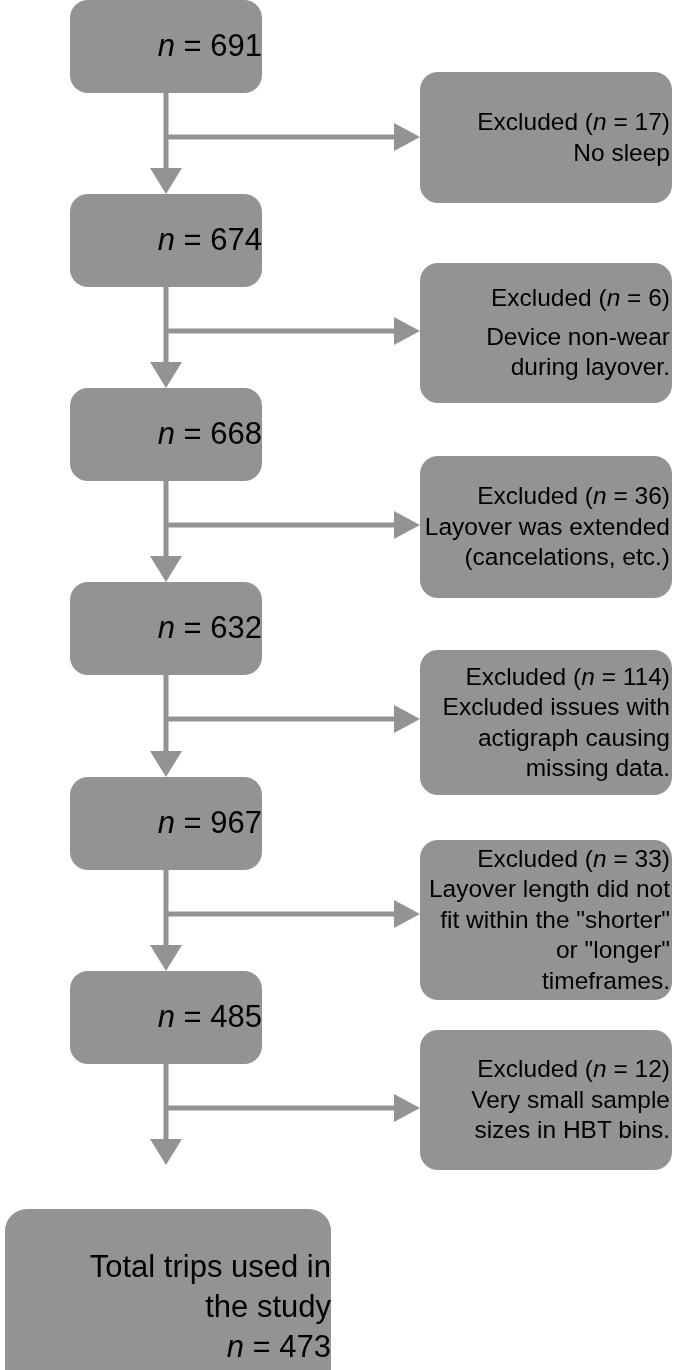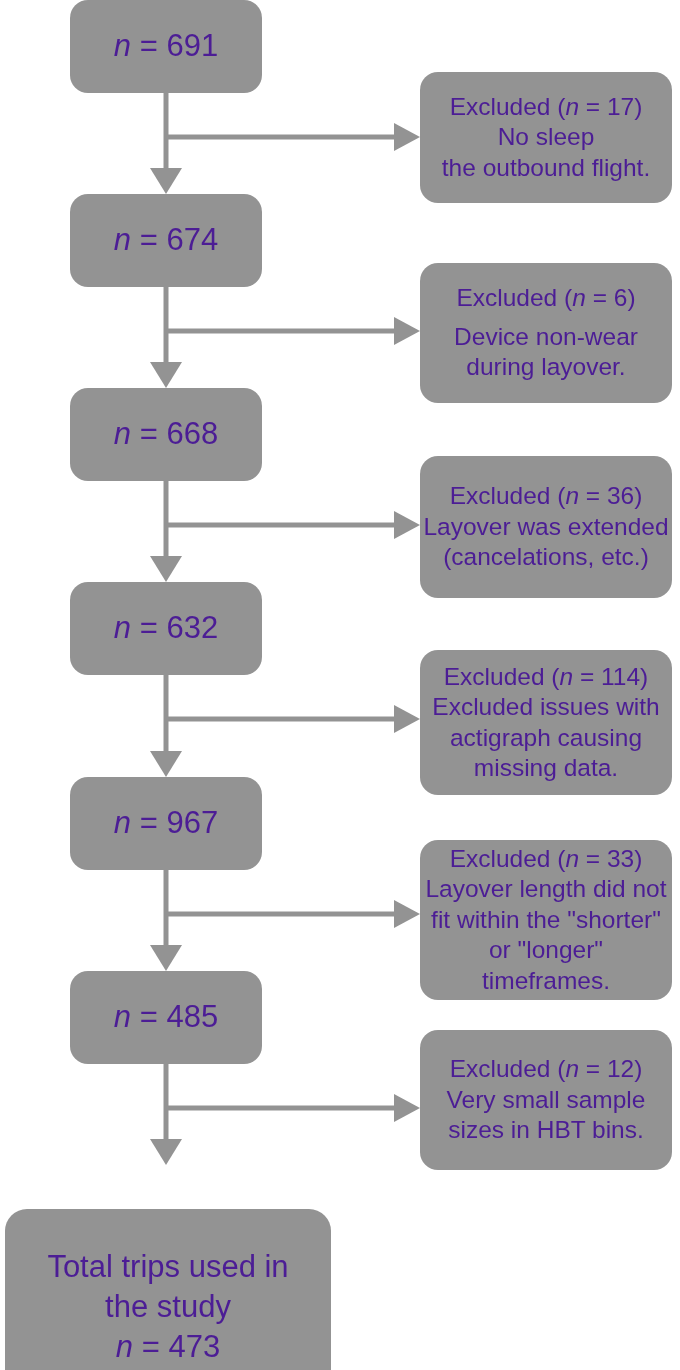--- a/index.html
+++ b/index.html
@@ -20,23 +20,23 @@
   }
 
   
   .node {
     position: absolute;
     background: #939393;
     border-radius: 18px;
     box-sizing: border-box;
     display: flex;
     flex-direction: column;
-    align-items: center;
+    align-items: flex-end;
     justify-content: center;
-    color: #4c1d95;
+    color: #000000;
     text-align: center;
     z-index: 2;
   }
   .chain-node {
     left: 70px;
     width: 192px;
     height: 93px;
     font-size: 31px;
   }
   .chain-node .line {
@@ -52,21 +52,21 @@
     font-size: 31px;
     line-height: 1.28;
   }
   .final-node .line { white-space: nowrap; }
 
   .excl-node {
     left: 420px;
     width: 252px;
     font-size: 24.5px;
     line-height: 1.24;
-    padding: 4px 18px;
+    padding: 4px 2px;
   }
   .excl-node .line {
     white-space: nowrap;
   }
   .excl-node .line.gap-after {
     margin-bottom: 8px;
   }
 
   .ital {
     font-style: italic;
@@ -146,21 +146,20 @@
     </div>
     <div class="node chain-node" style="top: 777px;">
       <div class="line"><span class="ital">n</span> <span>= 967</span></div>
     </div>
     <div class="node chain-node" style="top: 971px;">
       <div class="line"><span class="ital">n</span> <span>= 485</span></div>
     </div>
     <div class="node excl-node" style="top: 72px; height: 131px;">
       <div class="line"><span>Excluded (</span><span class="ital">n</span><span> = 17)</span></div>
       <div class="line">No sleep</div>
-      <div class="line">the outbound flight.</div>
     </div>
     <div class="node excl-node" style="top: 263px; height: 140px;">
       <div class="line gap-after"><span>Excluded (</span><span class="ital">n</span><span> = 6)</span></div>
       <div class="line">Device non-wear</div>
       <div class="line">during layover.</div>
     </div>
     <div class="node excl-node" style="top: 456px; height: 142px;">
       <div class="line"><span>Excluded (</span><span class="ital">n</span><span> = 36)</span></div>
       <div class="line">Layover was extended</div>
       <div class="line">(cancelations, etc.)</div>

